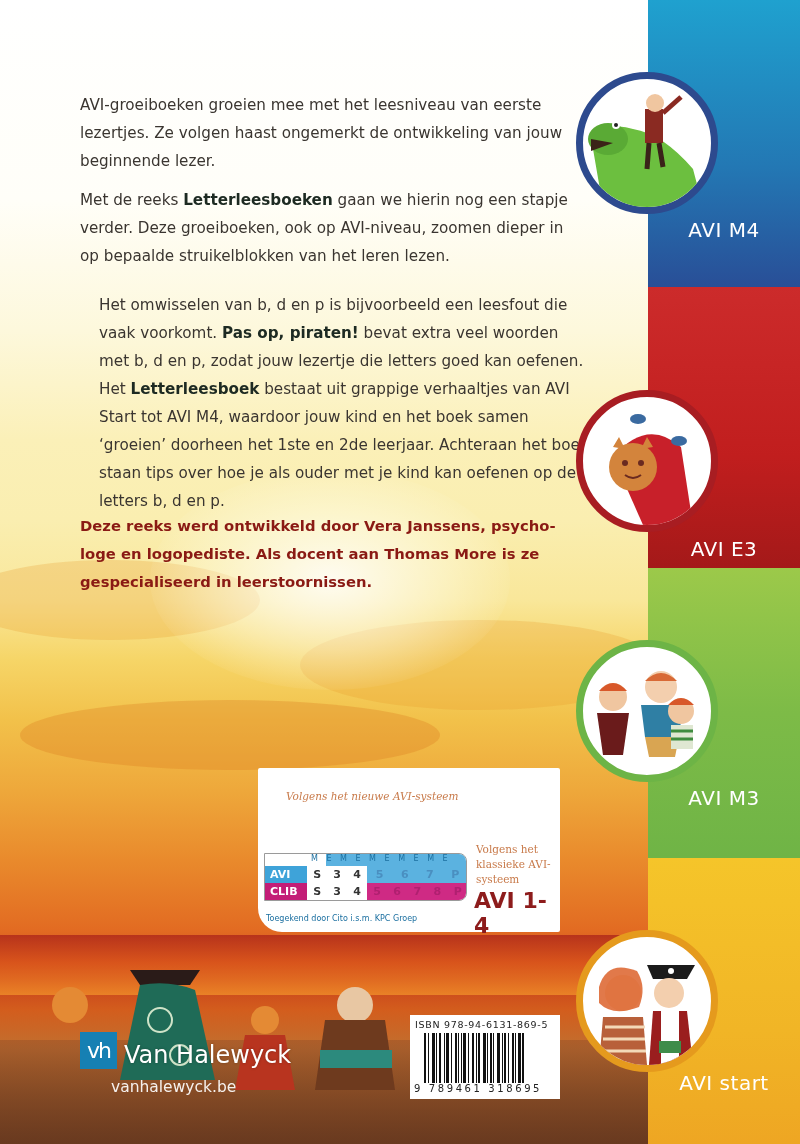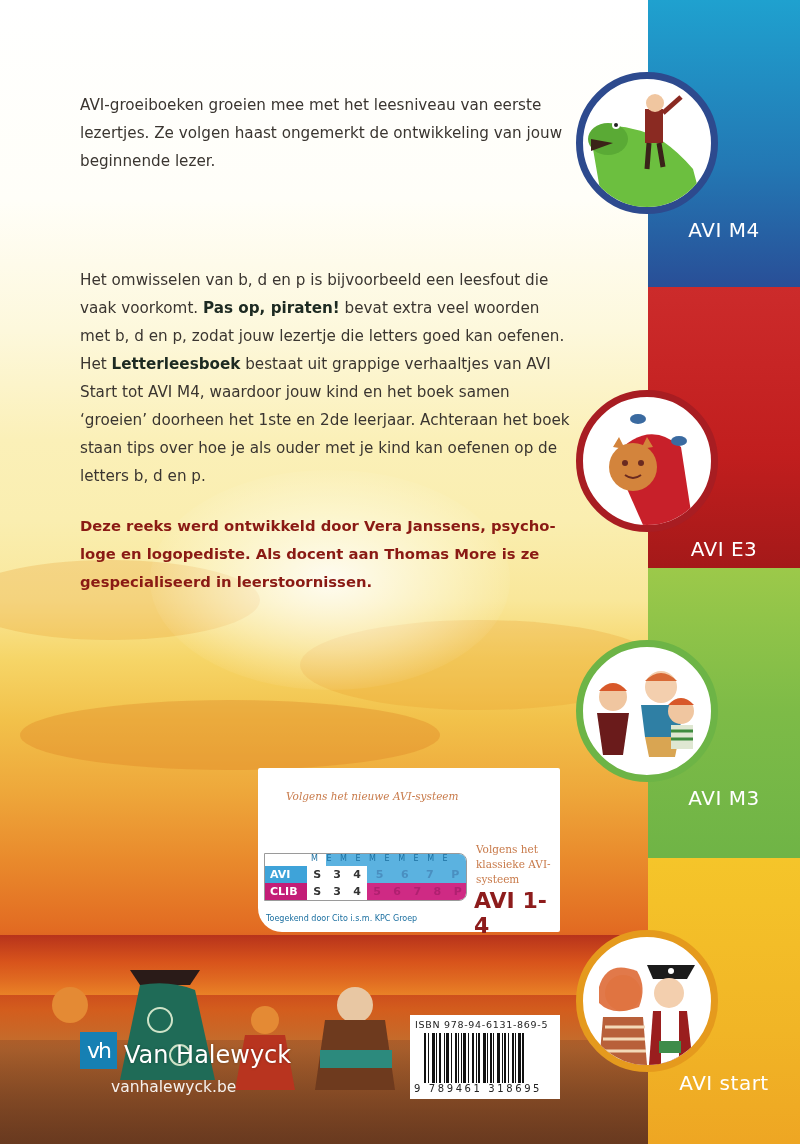--- a/index.html
+++ b/index.html
@@ -16,21 +16,21 @@
     background: radial-gradient(ellipse at center, rgba(255,255,255,0.85) 0%, rgba(255,255,240,0.4) 45%, rgba(255,255,255,0) 75%); }
   .cloud { position: absolute; border-radius: 50%; background: rgba(230,150,40,0.25); }
   .horizon { position: absolute; left: 0; top: 935px; width: 648px; height: 60px;
     background: linear-gradient(180deg, #b02a1a 0%, #d9541b 45%, #ee8a28 100%); opacity: .85; }
   .sand { position: absolute; left: 0; top: 1040px; width: 648px; height: 104px;
     background: linear-gradient(180deg, rgba(150,80,40,0.5), rgba(100,55,30,0.8)); }
 
   .text-block { position: absolute; left: 80px; width: 490px; color: #3a3530; font-size: 15.2px; line-height: 28px; }
   .p1 { top: 91px; }
   .p2 { top: 186px; }
-  .p3 { top: 266px; }
+  .p3 { top: 291px; margin-left: 19px; }
   .bold-title { font-weight: bold; color: #1d2a22; }
   .author { position: absolute; left: 80px; top: 512px; width: 490px; color: #8a1a14; font-weight: bold; font-size: 14.8px; line-height: 28px; }
 
   
   .stripe { position: absolute; left: 648px; width: 152px; }
   .s-blue { top: 0; height: 335px; background: linear-gradient(180deg, #1fa1cf 0%, #2378b4 50%, #2b3f8c 100%); border-bottom: 3px solid #27357a; }
   .s-red { top: 287px; height: 281px; background: linear-gradient(180deg, #cc2b2b 0%, #c11e1e 60%, #a41919 100%); }
   .s-green { top: 568px; height: 290px; background: linear-gradient(180deg, #9cc94a 0%, #7dbb47 50%, #6fb446 100%); }
   .s-yellow { top: 858px; height: 286px; background: linear-gradient(180deg, #f5c52a 0%, #f1b526 60%, #eea623 100%); }
   .stripe-label { position: absolute; left: 0; width: 152px; text-align: center; color: #fff; font-size: 20px; letter-spacing: 0.5px; }
@@ -98,20 +98,23 @@
     <circle cx="235" cy="60" r="14" fill="#e48a34"></circle>
     <path d="M215 75 L255 75 L265 130 L205 130 Z" fill="#b8341f"></path>
     <circle cx="325" cy="45" r="18" fill="#e8c7a3"></circle>
     <path d="M295 60 L355 60 L365 130 L285 130 Z" fill="#6e3a1e"></path>
     <rect x="290" y="90" width="72" height="18" fill="#2c8a7d"></rect>
   </svg>
 
   <div class="text-block p1">
     <span>AVI-groeiboeken groeien mee met het leesniveau van eerste lezertjes. Ze volgen haast ongemerkt de ontwikkeling van jouw beginnende lezer.</span>
   </div>
+  <div class="text-block p2">
+    <span>Met de reeks </span><span class="bold-title">Letterleesboeken</span><span> gaan we hierin nog een stapje verder. Deze groeiboeken, ook op AVI-niveau, zoomen dieper in op bepaalde struikelblokken van het leren lezen.</span>
+  </div>
   <div class="text-block p3">
     <span>Het omwisselen van b, d en p is bijvoorbeeld een leesfout die vaak voorkomt. </span><span class="bold-title">Pas op, piraten!</span><span> bevat extra veel woorden met b, d en p, zodat jouw lezertje die letters goed kan oefenen.</span><br>
     <span>Het </span><span class="bold-title">Letterleesboek</span><span> bestaat uit grappige verhaaltjes van AVI Start tot AVI M4, waardoor jouw kind en het boek samen ‘groeien’ doorheen het 1ste en 2de leerjaar. Achteraan het boek staan tips over hoe je als ouder met je kind kan oefenen op de letters b, d en p.</span>
   </div>
   <div class="author">Deze reeks werd ontwikkeld door Vera Janssens, psycho-loge en logopediste. Als docent aan Thomas More is ze gespecialiseerd in leerstoornissen.</div>
 
   <div class="avi-label">
     <div class="avi-new-caption">Volgens het nieuwe AVI-systeem</div>
     <div class="grid">
       <div class="grid-top"></div>

